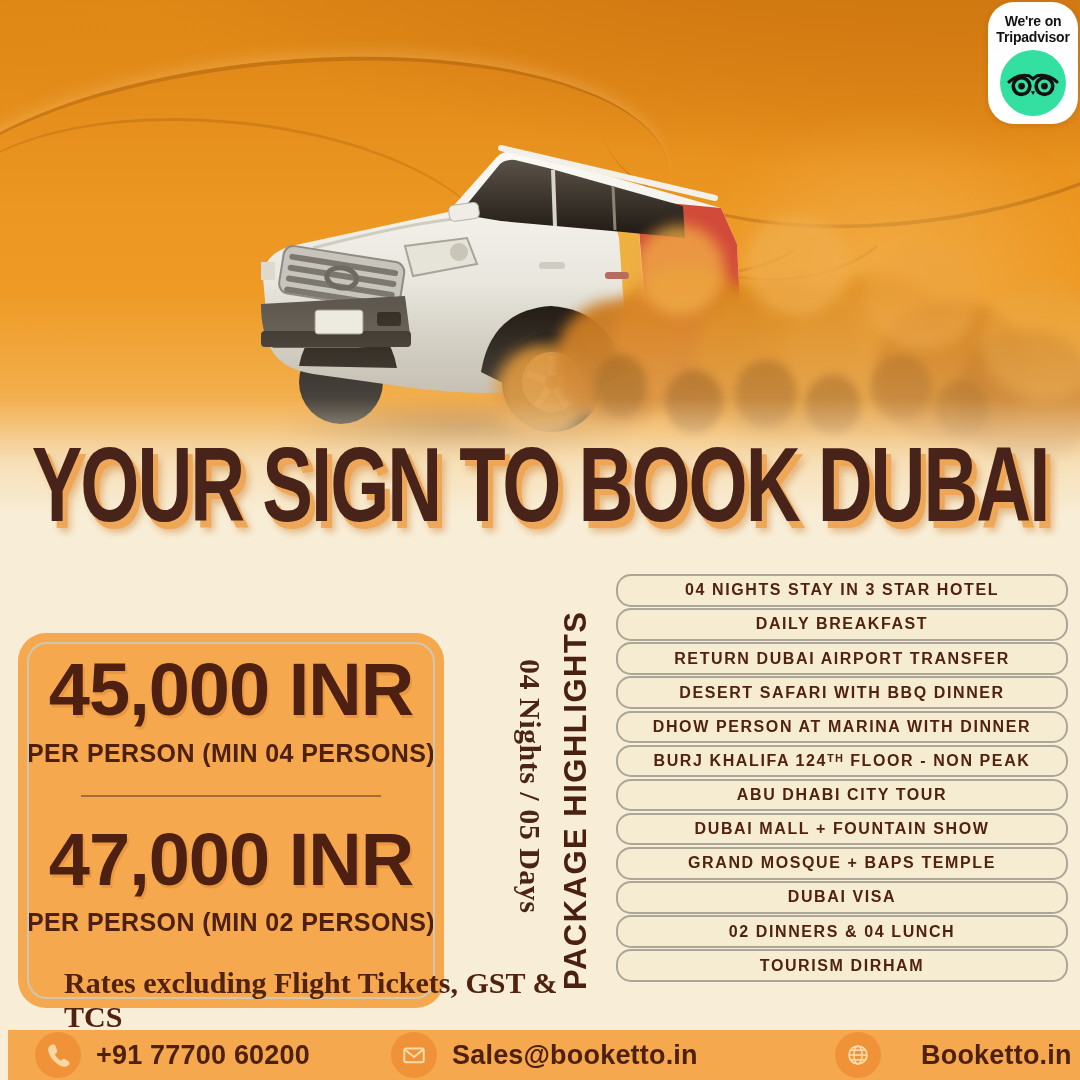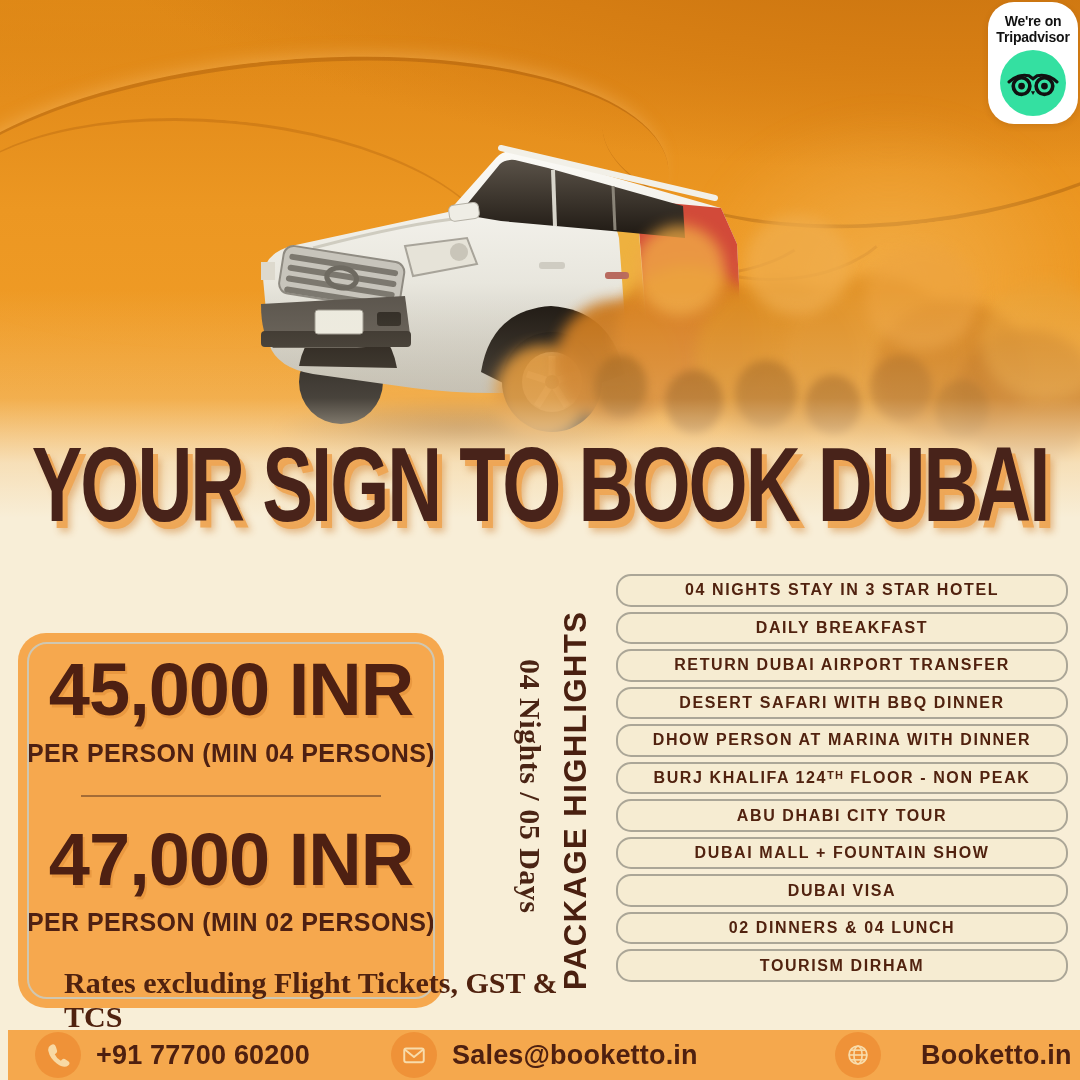--- a/index.html
+++ b/index.html
@@ -201,20 +201,21 @@
 
   <div class="pills">
     <div class="pill">04 NIGHTS STAY IN 3 STAR  HOTEL</div>
     <div class="pill">DAILY BREAKFAST</div>
     <div class="pill">RETURN DUBAI AIRPORT TRANSFER</div>
     <div class="pill">DESERT SAFARI WITH BBQ DINNER</div>
     <div class="pill">DHOW PERSON AT MARINA WITH DINNER</div>
     <div class="pill">BURJ KHALIFA 124ᵀᴴ FLOOR - NON PEAK</div>
     <div class="pill">ABU DHABI CITY TOUR</div>
     <div class="pill">DUBAI MALL + FOUNTAIN SHOW</div>
+    <div class="pill">GRAND MOSQUE + BAPS TEMPLE</div>
     <div class="pill">DUBAI VISA</div>
     <div class="pill">02 DINNERS &amp; 04 LUNCH</div>
     <div class="pill">TOURISM DIRHAM</div>
   </div>
 
   <footer class="footer">
     <div class="f-group f-phone">
       <span class="f-circle">
         <svg width="26" height="26" viewBox="0 0 32 32">
           <path d="M7 4 Q12 1 13.5 6 L14.8 10.5 Q15.3 12.5 13.3 14 L12 15 Q14.5 20.5 19.5 23 L20.8 21.8 Q22.5 20 24.4 21 L28.2 23.4 Q32 25.8 28.5 29 Q23.5 33 14.5 26.5 Q6 20 4.2 11.5 Q3 6 7 4 Z" fill="#f8d9a4"></path>

